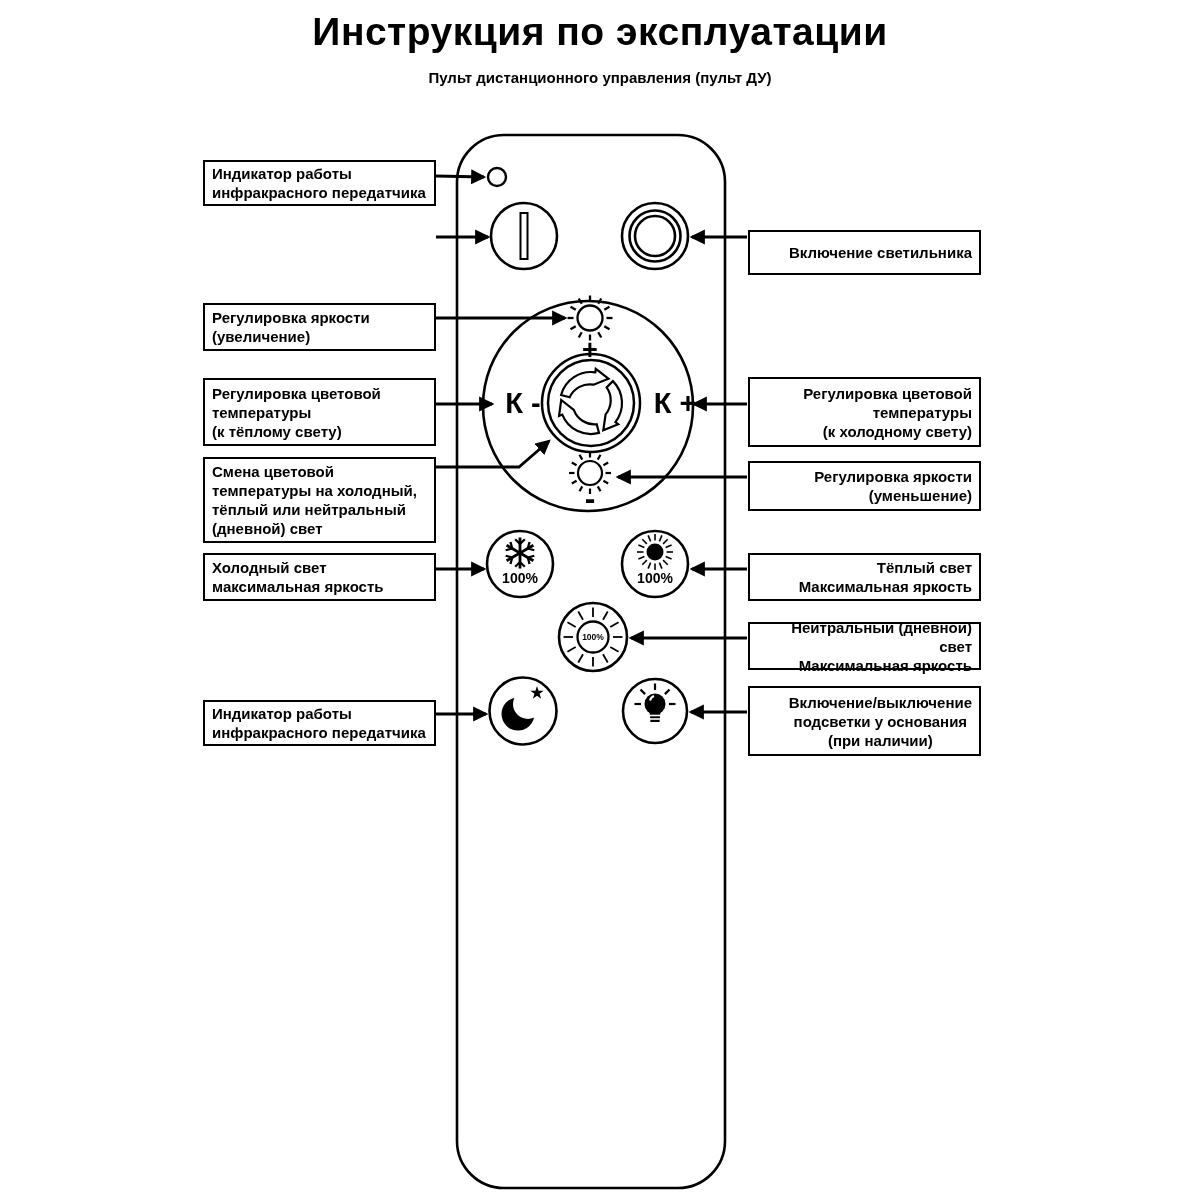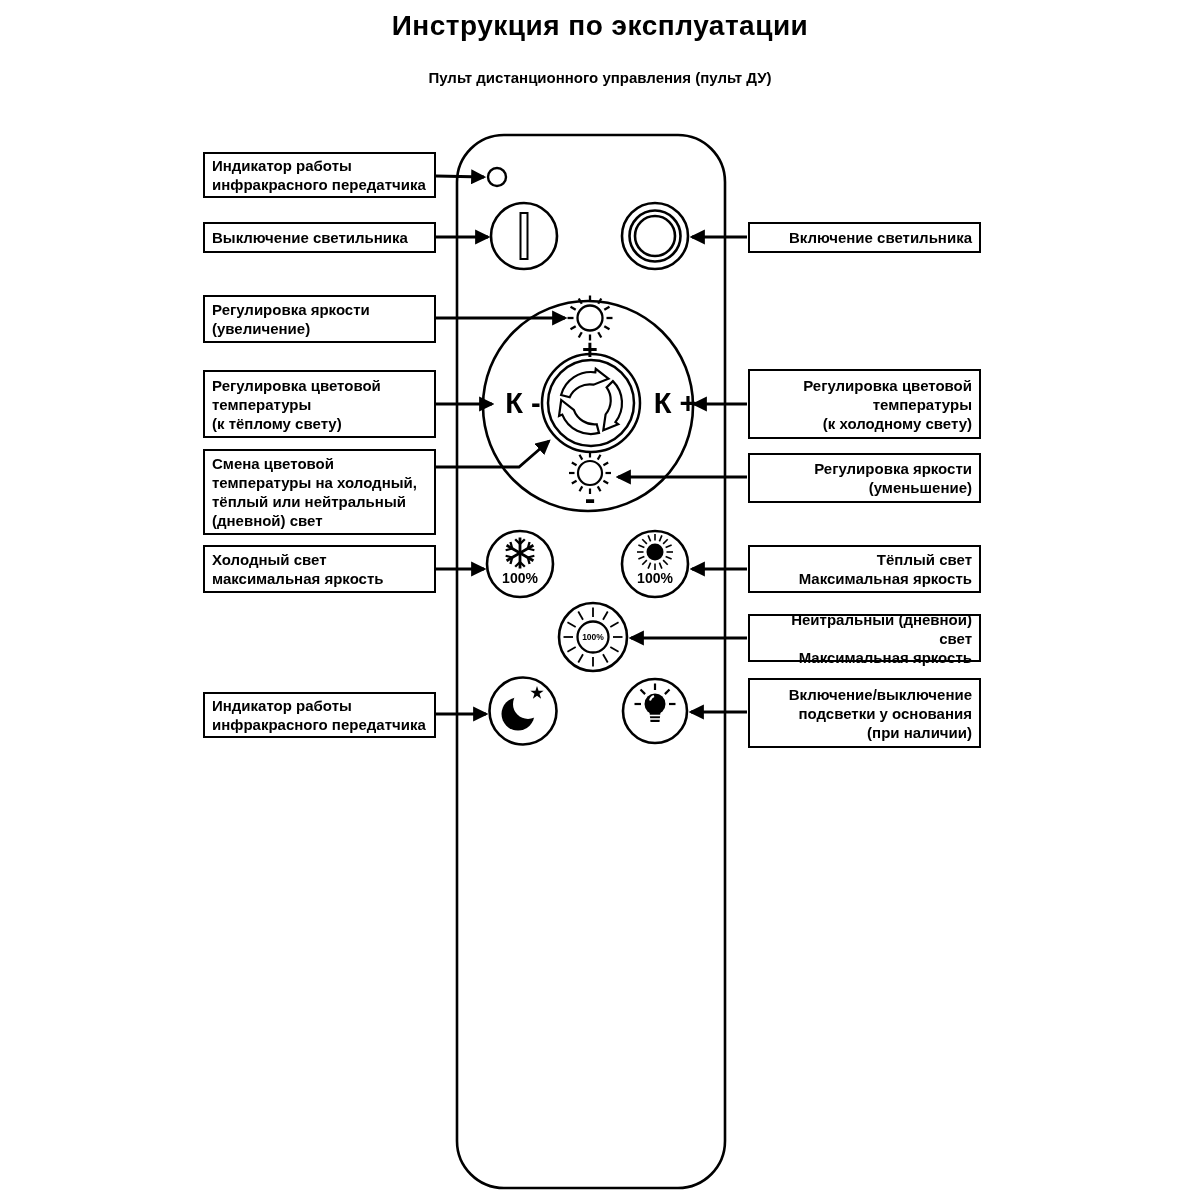--- a/index.html
+++ b/index.html
@@ -2,32 +2,33 @@
 <html><head>
 <meta charset="utf-8">
 <style>
   html,body { margin:0; padding:0; background:#fff; }
   .page {
     position:relative; width:1200px; height:1200px; background:#ffffff;
     font-family:"Liberation Sans", sans-serif; color:#000; overflow:hidden;
   }
   .title {
     position:absolute; left:0; right:0; top:10px; text-align:center;
-    font-size:28px; font-weight:bold; letter-spacing:0.5px;
+    font-size:39px; font-weight:bold; letter-spacing:0.5px;
   }
   .subtitle {
     position:absolute; left:0; right:0; top:69px; text-align:center;
     font-size:15px; font-weight:bold;
   }
   .lbox, .rbox {
     position:absolute; box-sizing:border-box; width:233px;
     border:2px solid #000; background:#fff;
     font-weight:bold; font-size:15px; line-height:19px;
     white-space:pre-line; display:flex; align-items:center;
     padding:2px 7px;
+    margin-top:8px;
   }
   .lbox { left:203px; justify-content:flex-start; text-align:left; }
   .rbox { left:748px; justify-content:flex-end; text-align:right; }
   .sym {
     position:absolute; transform:translate(-50%,-50%);
     font-weight:bold; white-space:nowrap; line-height:1;
   }
   svg.scene { position:absolute; left:0; top:0; }
 </style>
 </head>
@@ -214,46 +215,45 @@
       <line x1="747" y1="404" x2="694" y2="404" marker-end="url(#ah)"></line>
       <line x1="747" y1="477" x2="618" y2="477" marker-end="url(#ah)"></line>
       <line x1="747" y1="569" x2="692" y2="569" marker-end="url(#ah)"></line>
       <line x1="747" y1="638" x2="631" y2="638" marker-end="url(#ah)"></line>
       <line x1="747" y1="712" x2="691" y2="712" marker-end="url(#ah)"></line>
     </g>
   </svg>
 
   <div class="lbox" style="top:152px; height:46px;">Индикатор работы
 инфракрасного передатчика</div>
-  <div class="lbox" style="top:222px; height:31px;">Выключение светильника</div>
   <div class="lbox" style="top:295px; height:48px;">Регулировка яркости
 (увеличение)</div>
   <div class="lbox" style="top:370px; height:68px;">Регулировка цветовой
 температуры
 (к тёплому свету)</div>
   <div class="lbox" style="top:545px; height:48px;">Холодный свет
 максимальная яркость</div>
   <div class="lbox" style="top:449px; height:86px;">Смена цветовой
 температуры на холодный,
 тёплый или нейтральный
 (дневной) свет</div>
   <div class="lbox" style="top:692px; height:46px;">Индикатор работы
 инфракрасного передатчика</div>
 
-  <div class="rbox" style="top:222px; height:31px;">Включение светильника</div>
+  <div class="rbox" style="top:222px; height:45px;">Включение светильника</div>
   <div class="rbox" style="top:369px; height:70px;">Регулировка цветовой
 температуры
 (к холодному свету)</div>
   <div class="rbox" style="top:453px; height:50px;">Регулировка яркости
 (уменьшение)</div>
   <div class="rbox" style="top:545px; height:48px;padding-left:40px;">Тёплый свет
 Максимальная яркость</div>
   <div class="rbox" style="top:614px; height:48px;padding-left:32px;">Нейтральный (дневной) свет
 Максимальная яркость</div>
-  <div class="rbox" style="top:678px; height:70px;">Включение/выключение
+  <div class="rbox" style="top:678px; height:70px;text-align:center;">Включение/выключение
 подсветки у основания
 (при наличии)</div>
 
   <div class="sym" style="left:590px; top:350px; font-size:27px;">+</div>
   <div class="sym" style="left:523px; top:403px; font-size:29px;">К -</div>
   <div class="sym" style="left:675px; top:403px; font-size:29px;">К +</div>
   <div class="sym" style="left:590px; top:498px; font-size:32px;">-</div>
   <div class="sym" style="left:520px; top:578px; font-size:14px;">100%</div>
   <div class="sym" style="left:655px; top:578px; font-size:14px;">100%</div>
   <div class="sym" style="left:593px; top:637px; font-size:8.5px;">100%</div>

